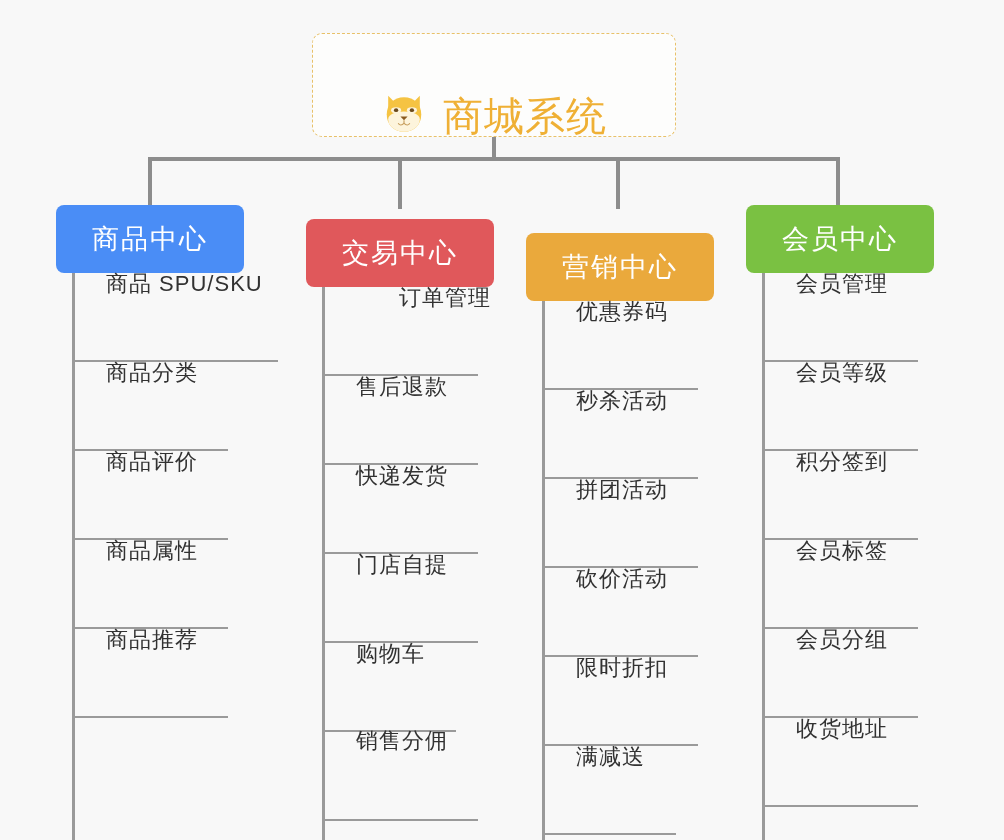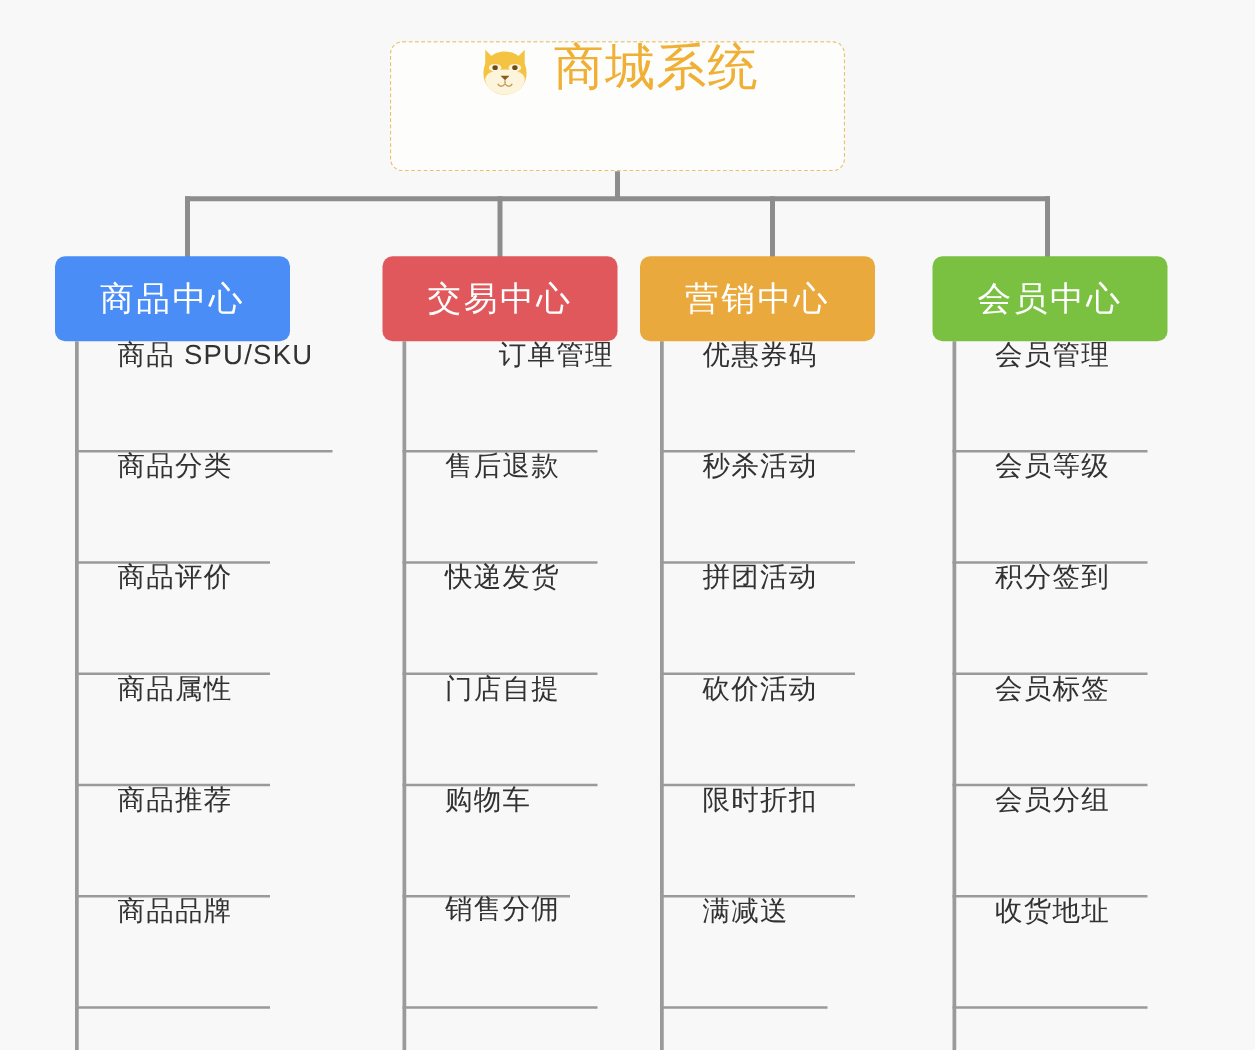--- a/index.html
+++ b/index.html
@@ -26,21 +26,21 @@
     position: absolute;
     left: 312px;
     top: 33px;
     width: 364px;
     height: 104px;
     box-sizing: border-box;
     background: #fdfdfc;
     border: 1px dashed #e8c169;
     border-radius: 10px;
     display: flex;
-    align-items: flex-start;
+    align-items: flex-end;
     justify-content: center;
     gap: 16px;
   }
   .root-icon {
     width: 46px;
     height: 46px;
     flex: 0 0 auto;
     display: block;
   }
   .root-title {
@@ -151,49 +151,46 @@
     <span class="root-title" style="color: rgb(239, 176, 53);">商城系统</span>
   </div>
 
   <div class="conn conn-stem" style="background: rgb(141, 141, 141);"></div>
   <div class="conn conn-bar" style="background: rgb(141, 141, 141);"></div>
   <div class="conn conn-drop" style="left: 148px; background: rgb(141, 141, 141);"></div>
   <div class="conn conn-drop" style="left: 398px; background: rgb(141, 141, 141);"></div>
   <div class="conn conn-drop" style="left: 616px; background: rgb(141, 141, 141);"></div>
   <div class="conn conn-drop" style="left: 836px; background: rgb(141, 141, 141);"></div>
 
-  <div class="branch" style="left:44px;">
+  <div class="branch" style="left:56px;">
     <div class="branch-header" style="background: rgb(74, 141, 246);">
       <span>商品中心</span>
     </div>
     <div class="branch-items">
       <div class="trunk"></div>
       <div class="item" style="width:206px;">
           <span class="item-label">商品 SPU/SKU</span>
         </div>
       <div class="item" style="width:156px;">
           <span class="item-label">商品分类</span>
         </div>
       <div class="item" style="width:156px;">
           <span class="item-label">商品评价</span>
         </div>
       <div class="item" style="width:156px;">
           <span class="item-label">商品属性</span>
         </div>
       <div class="item" style="width:156px;">
           <span class="item-label">商品推荐</span>
         </div>
-      <div class="item" style="width:156px;">
-          <span class="item-label">商品品牌</span>
-        </div>
     </div>
   </div>
 
   <div class="branch" style="left:306px;">
-    <div class="branch-header" style="background: rgb(224, 88, 91);">
+    <div class="branch-header" style="background: rgb(224, 88, 91); margin-top: 14px;">
       <span>交易中心</span>
     </div>
     <div class="branch-items">
       <div class="trunk"></div>
       <div class="item" style="width:156px;padding-left:43px;">
           <span class="item-label">订单管理</span>
         </div>
       <div class="item" style="width:156px;">
           <span class="item-label">售后退款</span>
         </div>
@@ -205,21 +202,21 @@
         </div>
       <div class="item" style="width:134px;">
           <span class="item-label">购物车</span>
         </div>
       <div class="item" style="width:156px;font-family:Liberation Mono, monospace;">
           <span class="item-label">销售分佣</span>
         </div>
     </div>
   </div>
 
-  <div class="branch" style="left:512px;">
+  <div class="branch" style="left:526px;margin-top:28px;">
     <div class="branch-header" style="background: rgb(234, 169, 60);">
       <span>营销中心</span>
     </div>
     <div class="branch-items">
       <div class="trunk"></div>
       <div class="item" style="width:156px;">
           <span class="item-label">优惠券码</span>
         </div>
       <div class="item" style="width:156px;">
           <span class="item-label">秒杀活动</span>

